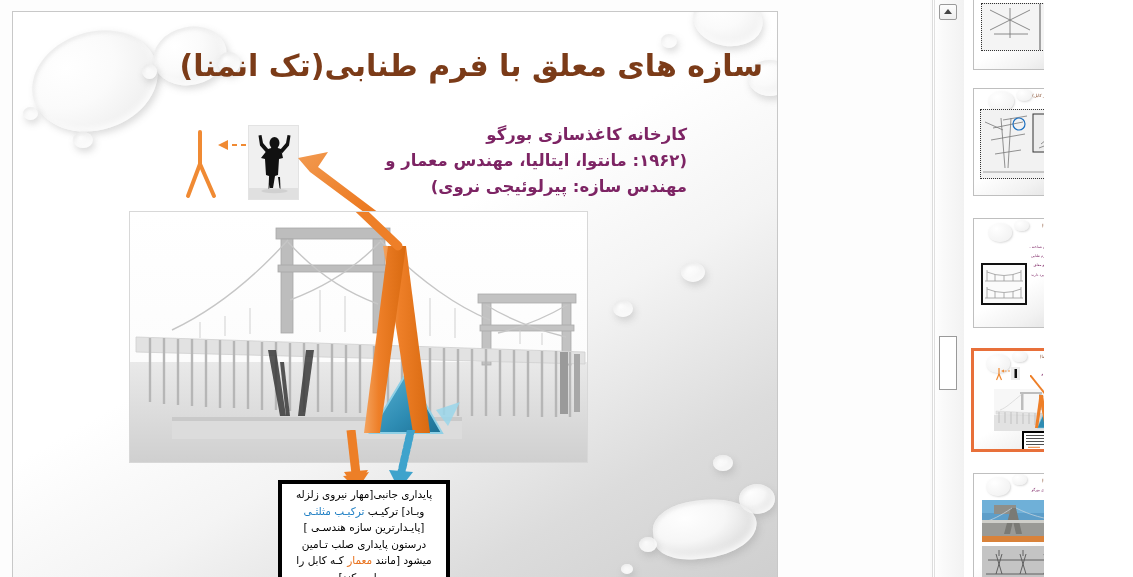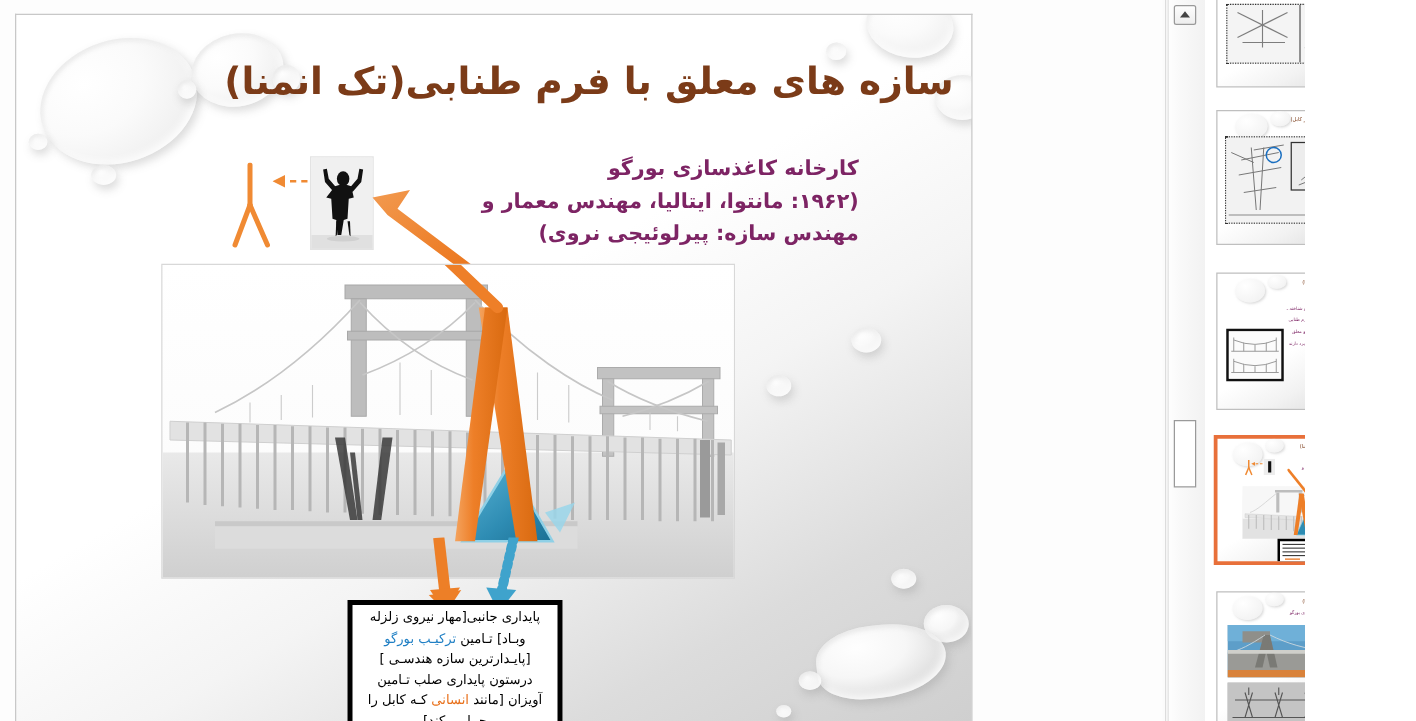--- a/index.html
+++ b/index.html
@@ -430,32 +430,32 @@
           </g>
           <polygon points="76,40 100,42 86,60" fill="#3FA3CC"></polygon>
         </svg>
       </div>
 
       <div id="caption-box">
         <div class="cline">
           <span>پایداری جانبی[مهار نیروی ز‌لز‌له</span>
         </div>
         <div class="cline">
-          <span>وبـاد] تـامین</span>
-          <span class="hl-blue">ترکیـب بورگو</span>
+          <span>وبـاد] ترکیـب</span>
+          <span class="hl-blue">ترکیـب مثلثـی</span>
         </div>
         <div class="cline">
           <span>[پایـدارترین سازه هندسـی ]</span>
         </div>
         <div class="cline">
           <span>درستون پایداری صلب تـامین</span>
         </div>
         <div class="cline">
-          <span>آویزان [مانند</span>
-          <span class="hl-orange">انسانی</span>
+          <span>میشود [مانند</span>
+          <span class="hl-orange">معمار</span>
           <span>کـه کابل را</span>
         </div>
         <div class="cline">
           <span>حمل میکند]</span>
         </div>
       </div>
 
     </div>
   </div>
 

